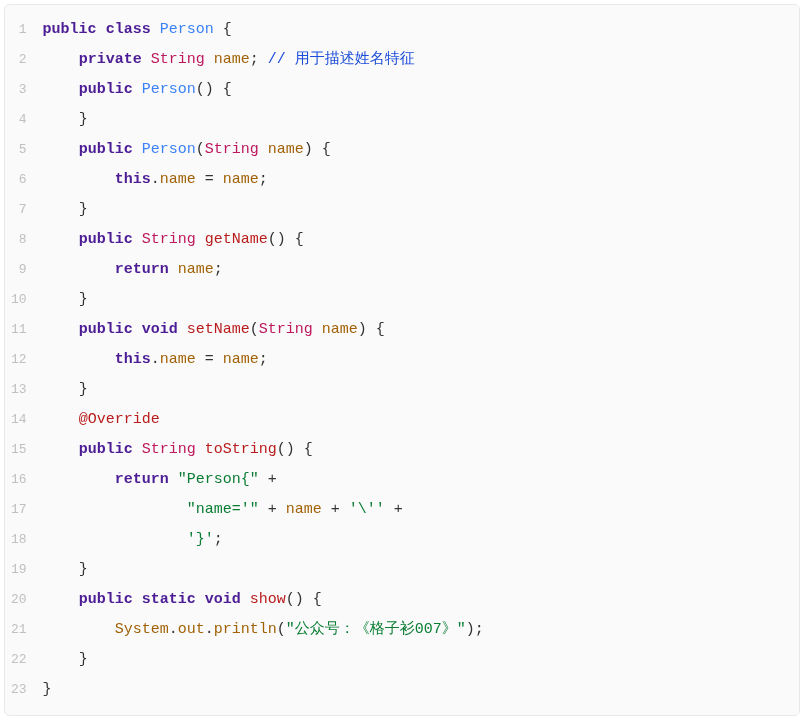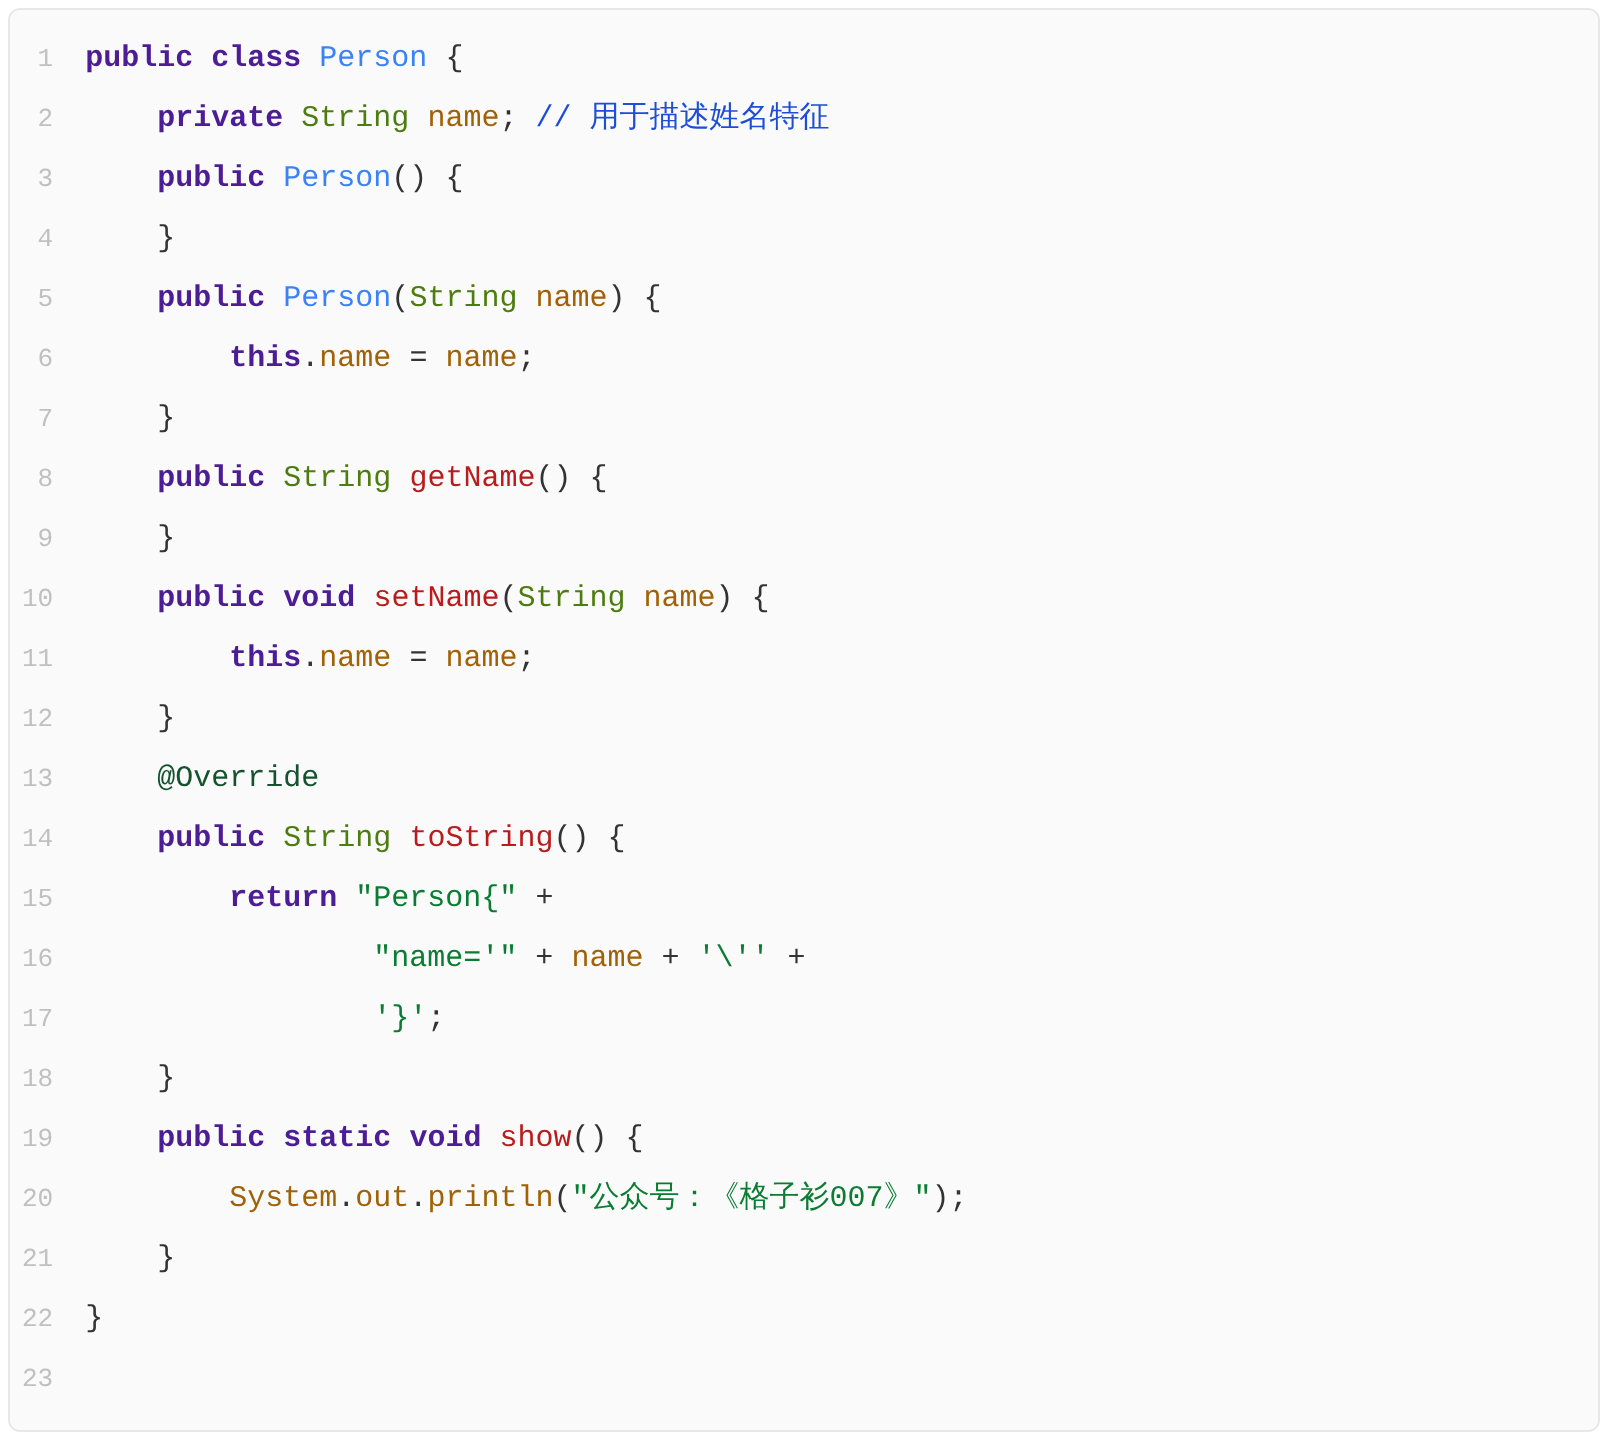--- a/index.html
+++ b/index.html
@@ -38,26 +38,26 @@
     background: #fafafa;
     overflow-x: auto;
   }
   .code .line {
     line-height: 30px;
     white-space: pre;
     padding-left: 6px;
     color: #333;
   }
   .tok-kw   { color: #4c1d95; font-weight: bold; }     
-  .tok-type { color: #4d7c0f; }        
+  .tok-type { color: #be185d; }        
   .tok-cls  { color: #3b82f6; }     
   .tok-fn   { color: #b91c1c; }     
   .tok-str  { color: #0a7d33; }     
   .tok-cmt  { color: #1d4ed8; }     
-  .tok-ann  { color: #14532d; }     
+  .tok-ann  { color: #b91c1c; }     
   .tok-punc { color: #333; }
   .tok-ident{ color: #a16207; }
 </style>
 </head>
 <body>
 
 <div class="code-block">
   <div class="gutter" id="gutter">
       <div class="ln">1</div>
       <div class="ln">2</div>
@@ -85,20 +85,21 @@
     </div>
   <div class="code" id="code">
       <div class="line"><span class="tok-kw">public</span><span> </span><span class="tok-kw">class</span><span> </span><span class="tok-cls">Person</span><span> </span><span class="tok-punc">{</span></div>
       <div class="line"><span>    </span><span class="tok-kw">private</span><span> </span><span class="tok-type">String</span><span> </span><span class="tok-ident">name</span><span class="tok-punc">;</span><span> </span><span class="tok-cmt">// 用于描述姓名特征</span></div>
       <div class="line"><span>    </span><span class="tok-kw">public</span><span> </span><span class="tok-cls">Person</span><span class="tok-punc">()</span><span> </span><span class="tok-punc">{</span></div>
       <div class="line"><span>    </span><span class="tok-punc">}</span></div>
       <div class="line"><span>    </span><span class="tok-kw">public</span><span> </span><span class="tok-cls">Person</span><span class="tok-punc">(</span><span class="tok-type">String</span><span> </span><span class="tok-ident">name</span><span class="tok-punc">)</span><span> </span><span class="tok-punc">{</span></div>
       <div class="line"><span>        </span><span class="tok-kw">this</span><span class="tok-punc">.</span><span class="tok-ident">name</span><span> </span><span class="tok-punc">=</span><span> </span><span class="tok-ident">name</span><span class="tok-punc">;</span></div>
       <div class="line"><span>    </span><span class="tok-punc">}</span></div>
       <div class="line"><span>    </span><span class="tok-kw">public</span><span> </span><span class="tok-type">String</span><span> </span><span class="tok-fn">getName</span><span class="tok-punc">()</span><span> </span><span class="tok-punc">{</span></div>
+      <div class="line"><span>        </span><span class="tok-kw">return</span><span> </span><span class="tok-ident">name</span><span class="tok-punc">;</span></div>
       <div class="line"><span>    </span><span class="tok-punc">}</span></div>
       <div class="line"><span>    </span><span class="tok-kw">public</span><span> </span><span class="tok-kw">void</span><span> </span><span class="tok-fn">setName</span><span class="tok-punc">(</span><span class="tok-type">String</span><span> </span><span class="tok-ident">name</span><span class="tok-punc">)</span><span> </span><span class="tok-punc">{</span></div>
       <div class="line"><span>        </span><span class="tok-kw">this</span><span class="tok-punc">.</span><span class="tok-ident">name</span><span> </span><span class="tok-punc">=</span><span> </span><span class="tok-ident">name</span><span class="tok-punc">;</span></div>
       <div class="line"><span>    </span><span class="tok-punc">}</span></div>
       <div class="line"><span>    </span><span class="tok-ann">@Override</span></div>
       <div class="line"><span>    </span><span class="tok-kw">public</span><span> </span><span class="tok-type">String</span><span> </span><span class="tok-fn">toString</span><span class="tok-punc">()</span><span> </span><span class="tok-punc">{</span></div>
       <div class="line"><span>        </span><span class="tok-kw">return</span><span> </span><span class="tok-str">"Person{"</span><span> </span><span class="tok-punc">+</span></div>
       <div class="line"><span>                </span><span class="tok-str">"name='"</span><span> </span><span class="tok-punc">+</span><span> </span><span class="tok-ident">name</span><span> </span><span class="tok-punc">+</span><span> </span><span class="tok-str">'\''</span><span> </span><span class="tok-punc">+</span></div>
       <div class="line"><span>                </span><span class="tok-str">'}'</span><span class="tok-punc">;</span></div>
       <div class="line"><span>    </span><span class="tok-punc">}</span></div>

